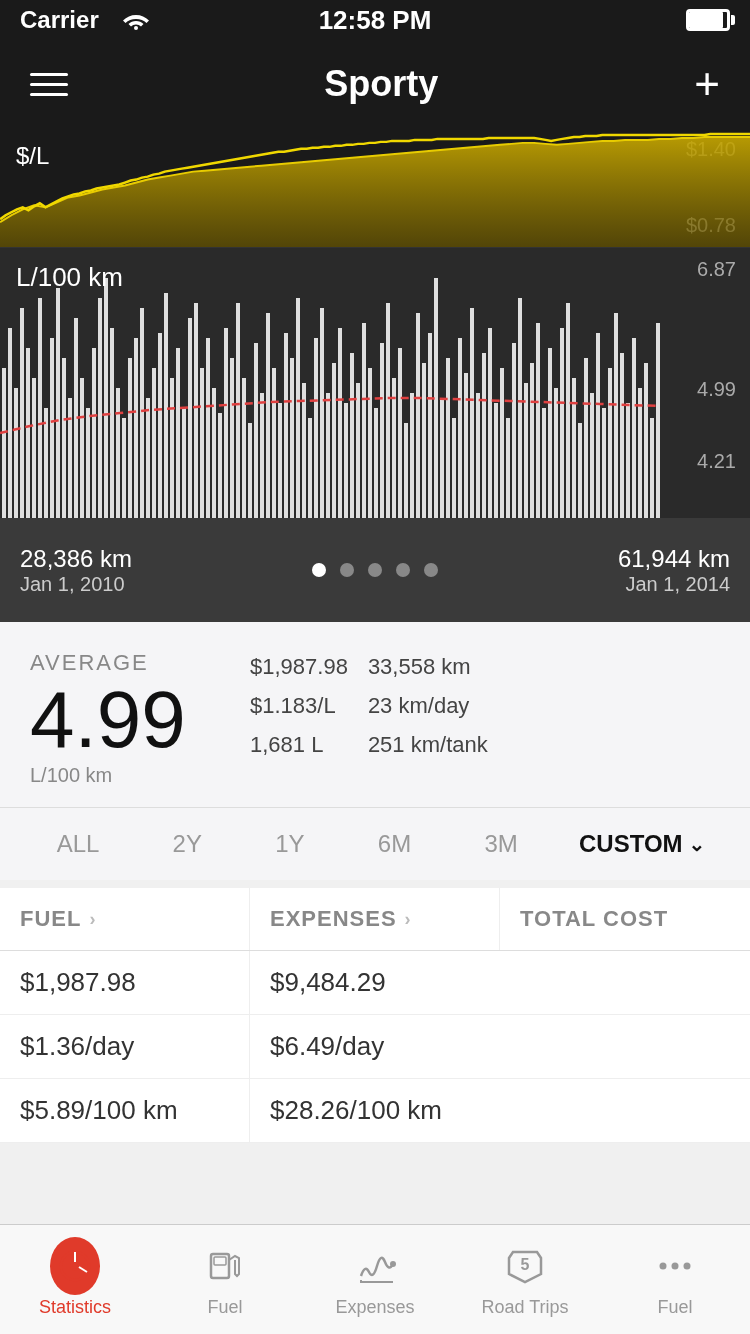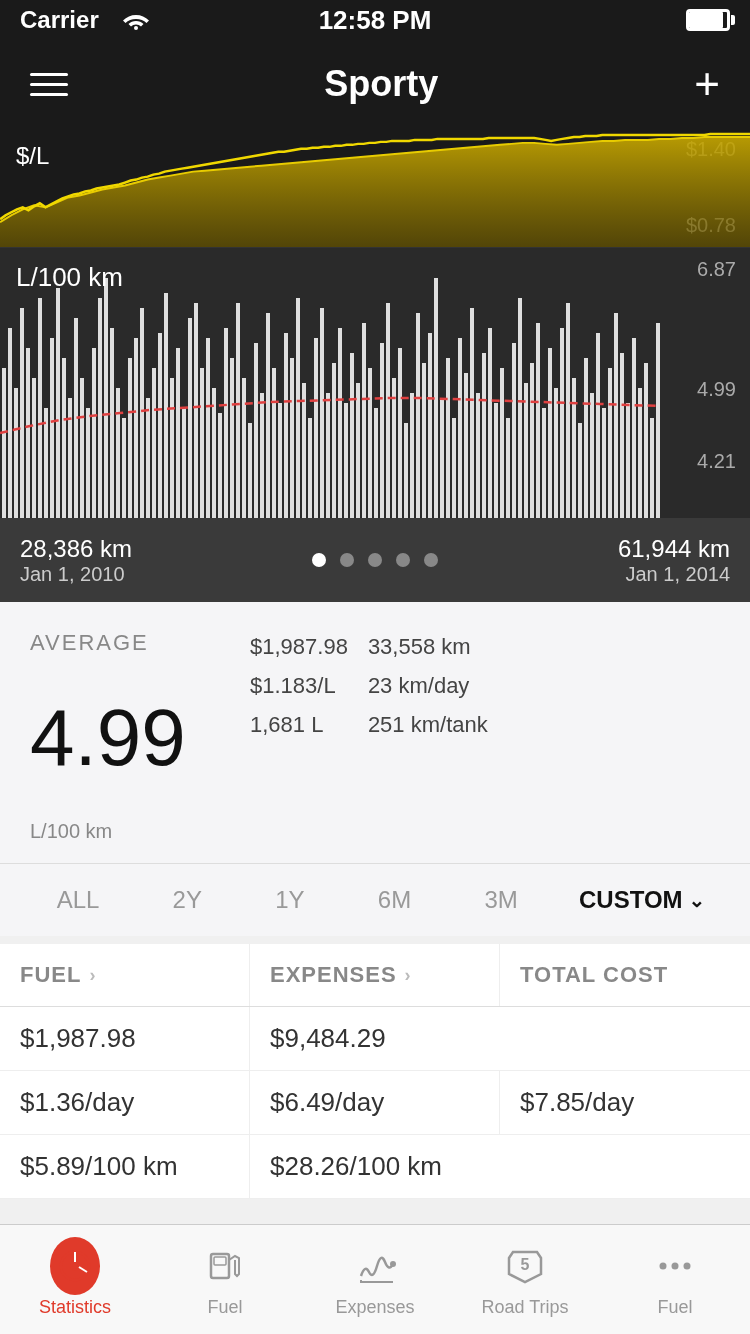--- a/index.html
+++ b/index.html
@@ -130,21 +130,21 @@
       position: absolute;
       bottom: 0;
       left: 0;
       width: 660px;
       height: 100%;
     }
 
     
     .chart-footer {
       background: #3a3a3a;
-      height: 84px;
+      height: 104px;
       display: flex;
       align-items: center;
       justify-content: space-between;
       padding: 0 20px;
     }
     .chart-footer-left { color: white; }
     .chart-footer-left .km { font-size: 24px; font-weight: 500; }
     .chart-footer-left .date { font-size: 20px; color: #ccc; }
     .chart-footer-right { color: white; text-align: right; }
     .chart-footer-right .km { font-size: 24px; font-weight: 500; }
@@ -161,21 +161,20 @@
     .stats-main {
       display: flex;
       align-items: flex-start;
       gap: 20px;
     }
     .stats-avg {
       display: flex;
       flex-direction: column;
       align-items: flex-start;
       min-width: 200px;
-      gap: 38px;
     }
     .stats-avg-label {
       font-size: 22px;
       color: #888;
       letter-spacing: 2px;
       text-transform: uppercase;
       margin-bottom: 4px;
     }
     .stats-avg-value {
       font-size: 80px;
@@ -594,21 +593,20 @@
       <span>TOTAL COST</span>
     </div>
   </div>
   <div class="table-row">
     <div class="td">$1,987.98</div>
     <div class="td">$9,484.29</div>
   </div>
   <div class="table-row">
     <div class="td">$1.36/day</div>
     <div class="td">$6.49/day</div>
-    <div class="td">$7.85/day</div>
   </div>
   <div class="table-row">
     <div class="td">$5.89/100 km</div>
     <div class="td">$28.26/100 km</div>
   </div>
 </div>
 
 <div class="spacer"></div>
 
 <div class="bottom-nav">

